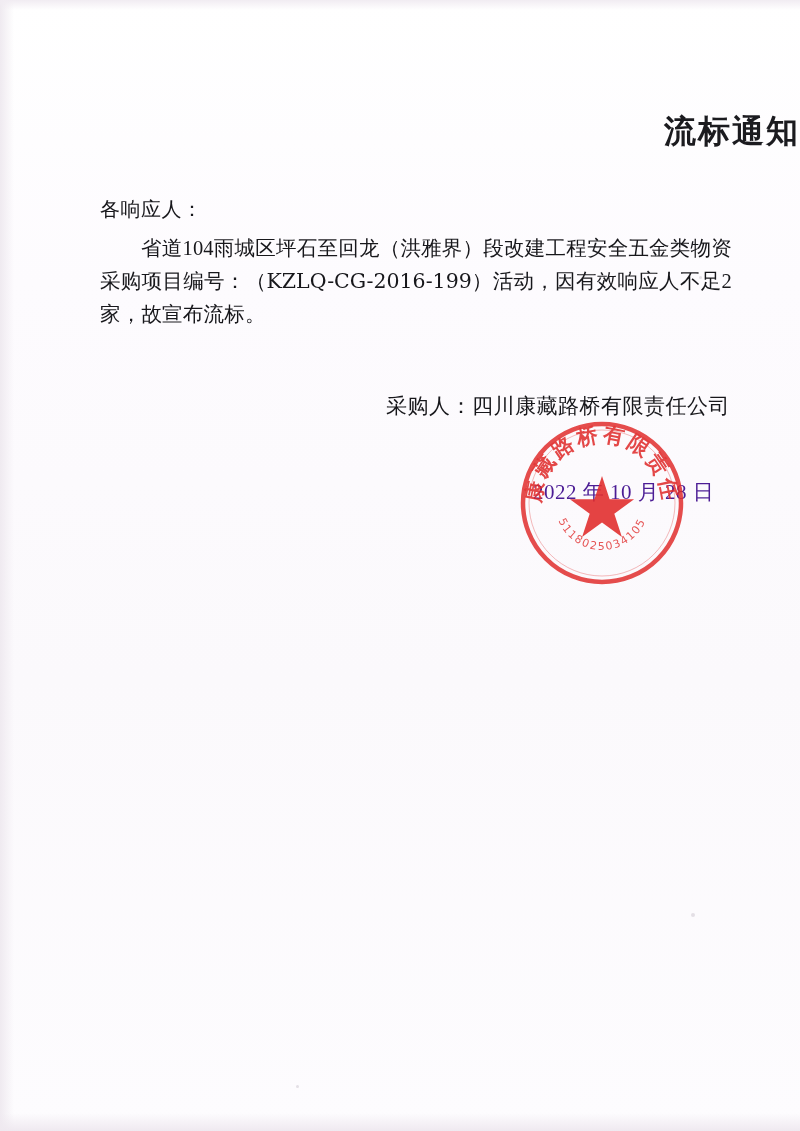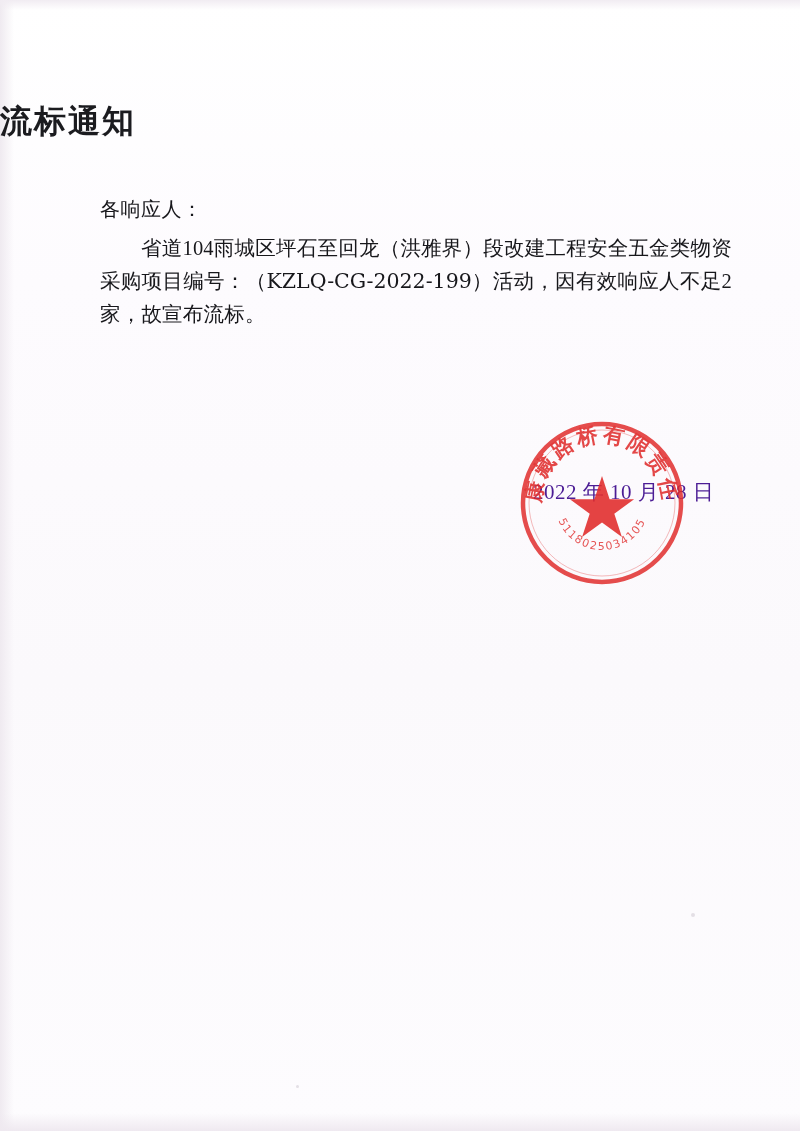--- a/index.html
+++ b/index.html
@@ -43,24 +43,24 @@
   }
   .edge-bottom {
     position: absolute;
     left: 0; right: 0; bottom: 0; height: 18px;
     background: linear-gradient(0deg, #efe9f0 0%, rgba(255,255,255,0) 100%);
     pointer-events: none;
   }
 
   .doc-title {
     position: absolute;
-    top: 100px;
+    top: 110px;
     left: 0;
     width: 800px;
-    text-align: left;
+    text-align: right;
     font-size: 32px;
     font-weight: bold;
     letter-spacing: 2px;
     color: #1b1b1f;
     font-family: "DejaVu Serif", "Liberation Serif", serif;
   }
 
   .salutation {
     position: absolute;
     top: 196px;
@@ -139,23 +139,24 @@
 
   <div class="speck" style="left:699px; top:276px; width:3px; height:3px;"></div>
   <div class="speck" style="left:691px; top:913px; width:4px; height:4px;"></div>
   <div class="speck" style="left:296px; top:1085px; width:3px; height:3px;"></div>
 
   <div class="doc-title">流标通知</div>
 
   <div class="salutation">各响应人：</div>
 
   <div class="body-text">
-    <span>省道104雨城区坪石至回龙（洪雅界）段改建工程安全五金类物资采购项目编号：（</span><span class="code">KZLQ-CG-2022-199</span><span>）活动，因有效响应人不足2家，故宣布流标。</span>
+    <span>省道104雨城区坪石至回龙（洪雅界）段改建工程安全五金类物资采购项目编号：（</span><span class="code">KZLQ-CG-2016-199</span><span>）活动，因有效响应人不足2家，故宣布流标。</span>
   </div>
 
+  <div class="signer">采购人：四川康藏路桥有限责任公司</div>
 
   <div class="sign-date">2022 年 10 月 28 日</div>
 
   <div class="seal">
     <svg width="170" height="170" viewBox="0 0 170 170" xmlns="http://www.w3.org/2000/svg">
       <defs>
         <path id="sealTopArc" d="M 24,85 A 61,61 0 0 1 146,85"></path>
         <path id="sealBottomArc" d="M 38,85 A 47,47 0 0 0 132,85"></path>
       </defs>
       <circle cx="85" cy="85" r="79" fill="none" stroke="#e02a2a" stroke-width="4.5" opacity="0.9"></circle>

